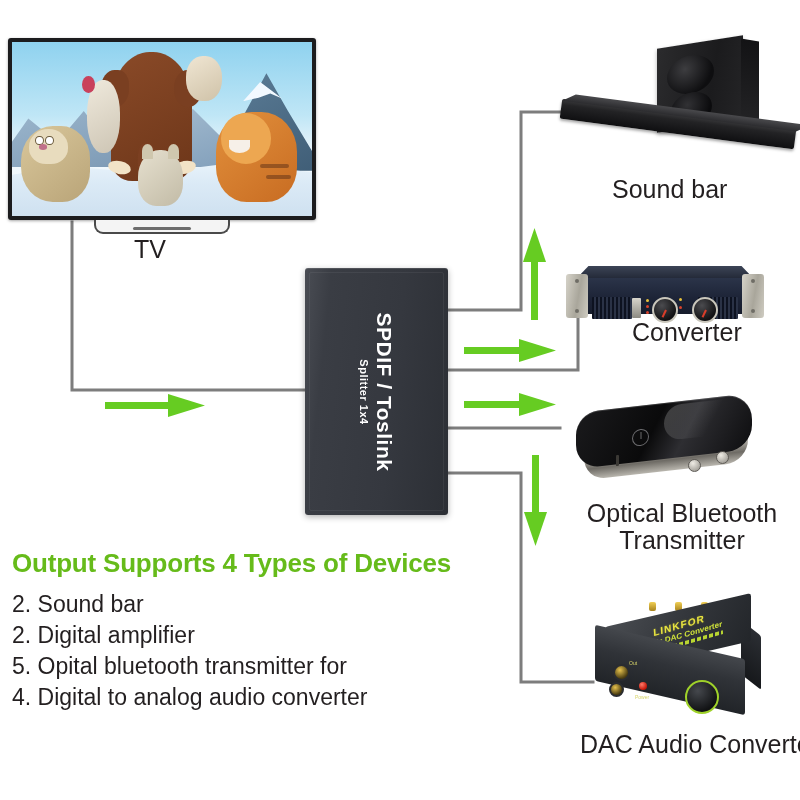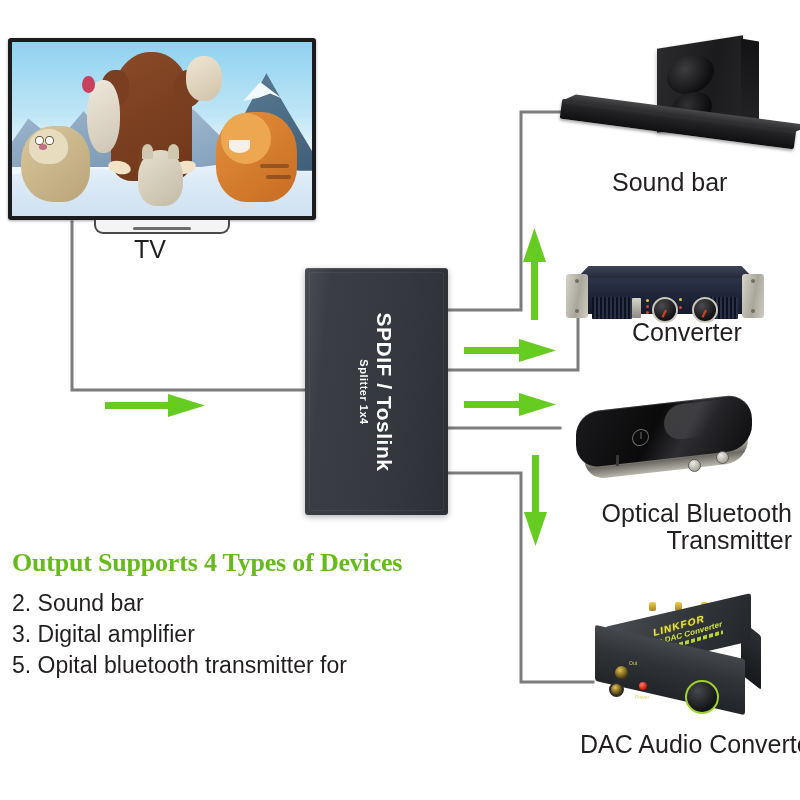--- a/index.html
+++ b/index.html
@@ -282,21 +282,21 @@
   .dac-lbl { position:absolute; color:#d8d56a; font-size:5px; }
 
   
   .label {
     position: absolute;
     font-size: 25px;
     color: #231f20;
     white-space: nowrap;
     font-family: "Liberation Sans", sans-serif;
   }
-  .label.two { line-height: 1.06; white-space: normal; text-align: right; }
+  .label.two { line-height: 1.06; white-space: normal; text-align: center; }
 
   
   .splitter {
     position: absolute; left: 305px; top: 268px; width: 143px; height: 247px;
     background: linear-gradient(96deg,#4a4d54 0%,#3a3d44 16%,#35383f 60%,#2c2f35 100%);
     border-radius: 3px;
     box-shadow: 0 2px 6px rgba(0,0,0,.3), inset 0 1px 0 rgba(255,255,255,.12);
   }
   .splitter:before {
     content:""; position:absolute; left:4px; right:4px; top:4px; bottom:4px;
@@ -307,21 +307,21 @@
     transform: translate(-50%,-50%) rotate(90deg);
     text-align:center; color:#ffffff; white-space:nowrap;
   }
   .sp-title { font-size: 21px; font-weight: 700; letter-spacing:.5px; }
   .sp-sub { font-size: 11px; font-weight: 600; margin-top: 2px; letter-spacing:.5px; }
 
   
   .textblock { position: absolute; left: 12px; top: 548px; width: 470px; }
   .heading {
     font-size: 26px; font-weight: 700; color: #66bb1a;
-    margin: 0 0 10px 0; letter-spacing:-.2px;font-family:Liberation Serif, serif;
+    margin: 0 0 10px 0; letter-spacing:-.2px;
   }
   .listrow { font-size: 23px; color: #231f20; line-height: 1.35; white-space: nowrap; }
   .listrow.wrap2 { padding-left: 30px; }
 </style>
 </head>
 <body>
 
 <div class="stage">
 
   <svg class="wires" viewBox="0 0 800 800" xmlns="http://www.w3.org/2000/svg">
@@ -411,21 +411,21 @@
     <div class="tv-stand"></div>
   </div>
   <div class="label" style="left:134px; top:235px;">TV</div>
 
   <div class="sub">
     <div class="sub-side"></div>
     <div class="sub-drv d1"></div>
     <div class="sub-drv d2"></div>
   </div>
   <div class="soundbar"></div>
-  <div class="label" style="left:612px; top:168px;">Sound bar</div>
+  <div class="label" style="left:612px; top:175px;">Sound bar</div>
 
   <div class="amp">
     <div class="amp-top"></div>
     <div class="amp-face">
       <div class="amp-vent l"></div>
       <div class="amp-vent r"></div>
       <div class="amp-sw"></div>
       <div class="amp-led" style="left:80px; top:21px; background:#e8c23a"></div>
       <div class="amp-led" style="left:80px; top:27px; background:#d9432c"></div>
       <div class="amp-led" style="left:80px; top:33px; background:#d9432c"></div>
@@ -476,17 +476,18 @@
   <div class="splitter">
     <div class="sp-text">
       <div class="sp-title">SPDIF / Toslink</div>
       <div class="sp-sub">Splitter 1x4</div>
     </div>
   </div>
 
   <div class="textblock">
     <div class="heading">Output Supports 4 Types of Devices</div>
     <div class="listrow">2. Sound bar</div>
-    <div class="listrow">3. Digital amplifier</div>
+    <div class="listrow">2. Digital amplifier</div>
     <div class="listrow">5. Opital bluetooth transmitter for</div>
+    <div class="listrow">4. Digital to analog audio converter</div>
   </div>
 
 </div>
 
 </body></html>

